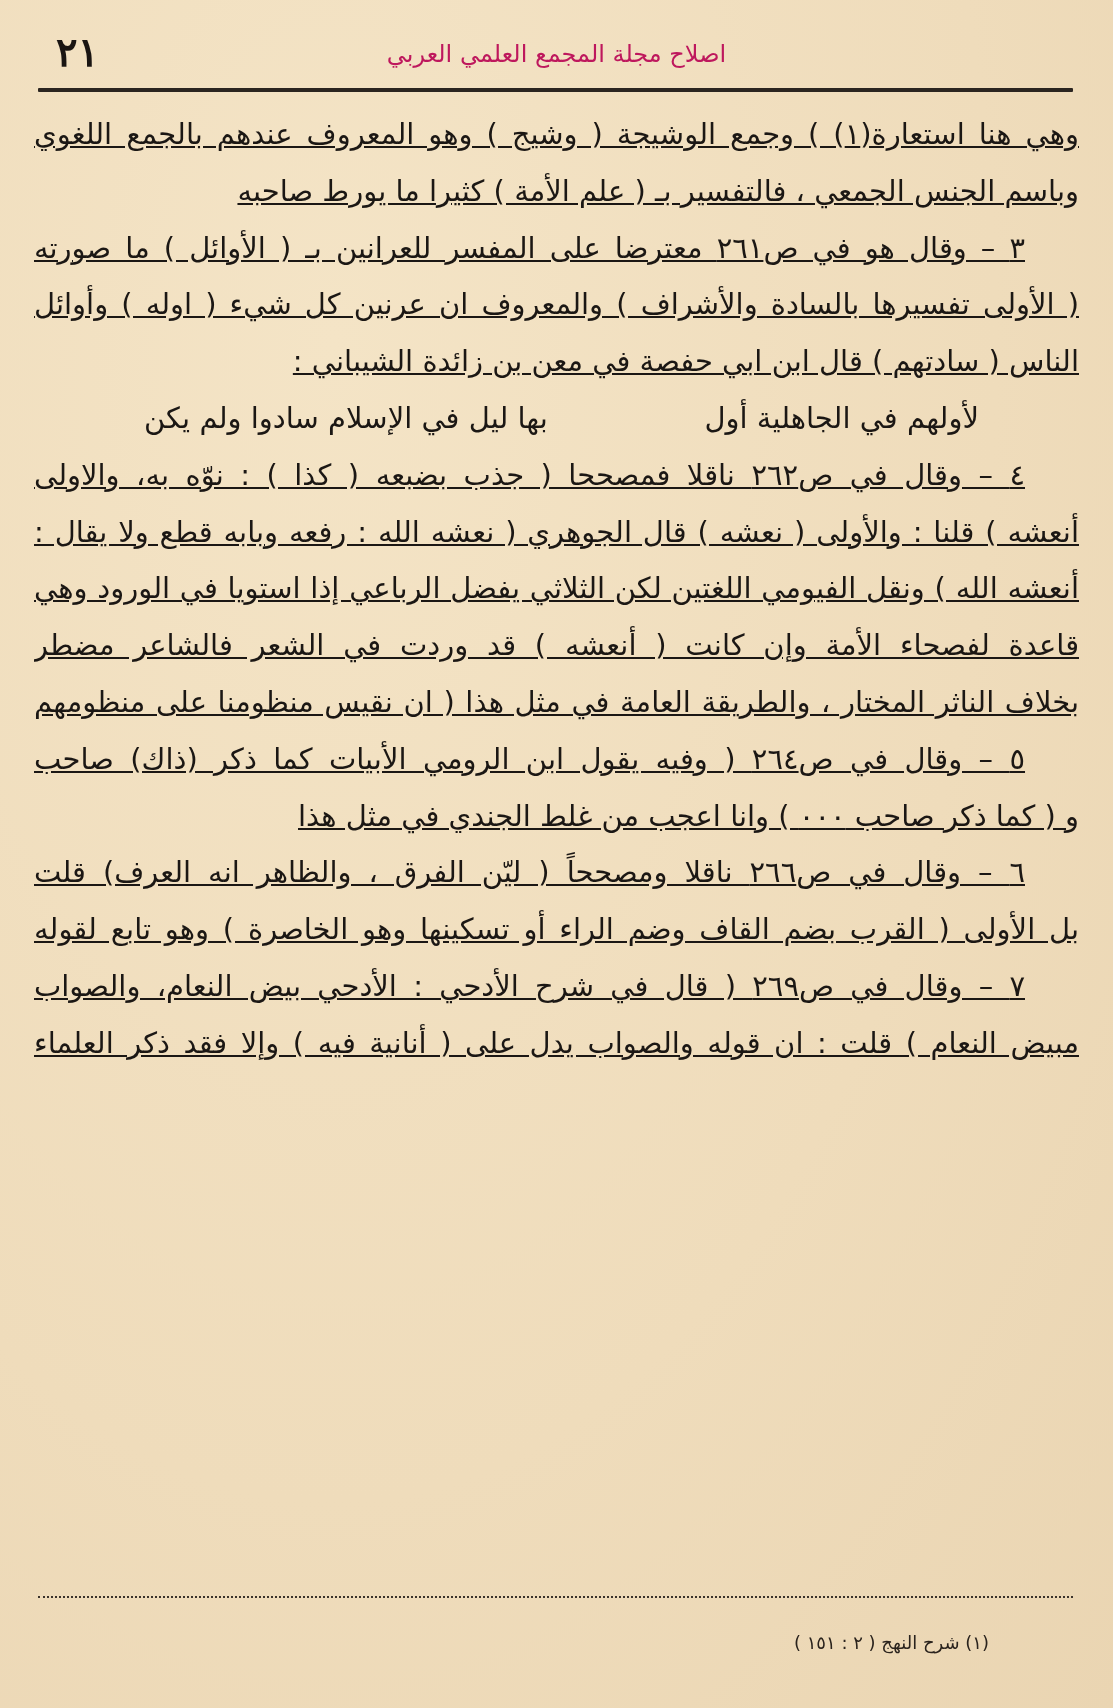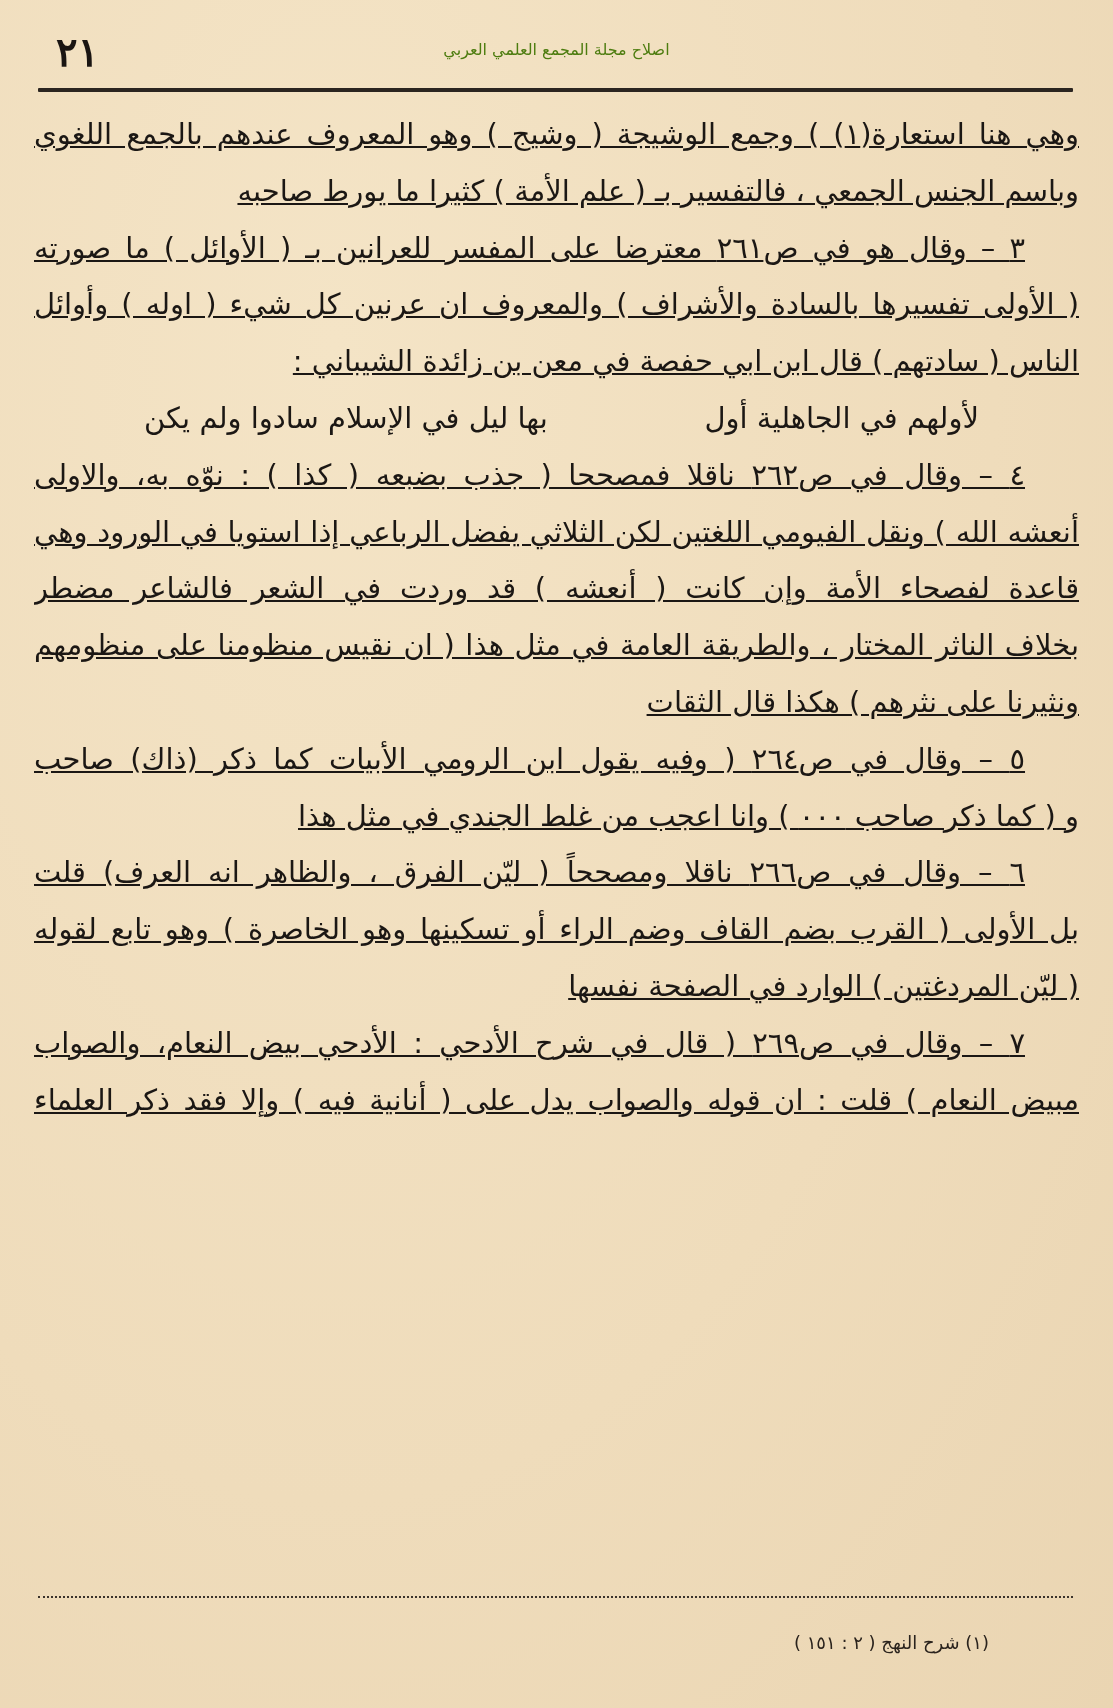--- a/index.html
+++ b/index.html
@@ -40,22 +40,22 @@
       font-weight: bold;
       color: #1a1512;
       direction: rtl;
     }
     .running-title {
       position: absolute;
       left: 0;
       right: 0;
       top: 12px;
       text-align: center;
-      font-size: 16px;
-      color: #4d7c0f;
+      font-size: 24px;
+      color: #be185d;
     }
     .head-rule {
       position: absolute;
       top: 88px;
       left: 4px;
       right: 6px;
       height: 4px;
       background: #2b2520;
       border-radius: 1px;
     }
@@ -131,29 +131,28 @@
     <div class="line indent">٣ – وقال هو في ص٢٦١ معترضا على المفسر للعرانين بـ ( الأوائل ) ما صورته</div>
     <div class="line">( الأولى تفسيرها بالسادة والأشراف ) والمعروف ان عرنين كل شيء ( اوله ) وأوائل</div>
     <div class="line last">الناس ( سادتهم ) قال ابن ابي حفصة في معن بن زائدة الشيباني :</div>
 
     <div class="verse">
       <span>لأولهم في الجاهلية أول</span>
       <span>بها ليل في الإسلام سادوا ولم يكن</span>
     </div>
 
     <div class="line indent">٤ – وقال في ص٢٦٢ ناقلا فمصححا ( جذب بضبعه ( كذا ) : نوّه به، والاولى</div>
+    <div class="line">أنعشه ) قلنا : والأولى ( نعشه ) قال الجوهري ( نعشه الله : رفعه وبابه قطع ولا يقال :</div>
     <div class="line">أنعشه الله ) ونقل الفيومي اللغتين لكن الثلاثي يفضل الرباعي إذا استويا في الورود وهي</div>
     <div class="line">قاعدة لفصحاء الأمة وإن كانت ( أنعشه ) قد وردت في الشعر فالشاعر مضطر</div>
     <div class="line">بخلاف الناثر المختار ، والطريقة العامة في مثل هذا ( ان نقيس منظومنا على منظومهم</div>
-    <div class="line last">ونثيرنا على نثرهم ) هكذا قال الثقات</div>
     <div class="line indent">٥ – وقال في ص٢٦٤ ( وفيه يقول ابن الرومي الأبيات كما ذكر (ذاك) صاحب</div>
     <div class="line last">و ( كما ذكر صاحب ٠٠٠ ) وانا اعجب من غلط الجندي في مثل هذا</div>
     <div class="line indent">٦ – وقال في ص٢٦٦ ناقلا ومصححاً ( ليّن الفرق ، والظاهر انه العرف) قلت</div>
     <div class="line">بل الأولى ( القرب بضم القاف وضم الراء أو تسكينها وهو الخاصرة ) وهو تابع لقوله</div>
-    <div class="line last">( ليّن المردغتين ) الوارد في الصفحة نفسها</div>
     <div class="line indent">٧ – وقال في ص٢٦٩ ( قال في شرح الأدحي : الأدحي بيض النعام، والصواب</div>
     <div class="line">مبيض النعام ) قلت : ان قوله والصواب يدل على ( أنانية فيه ) وإلا فقد ذكر العلماء</div>
   </div>
 
   <div class="foot-rule"></div>
   <div class="footnote">(١) شرح النهج ( ٢ : ١٥١ )</div>
 
 </div>
 
 </body></html>

